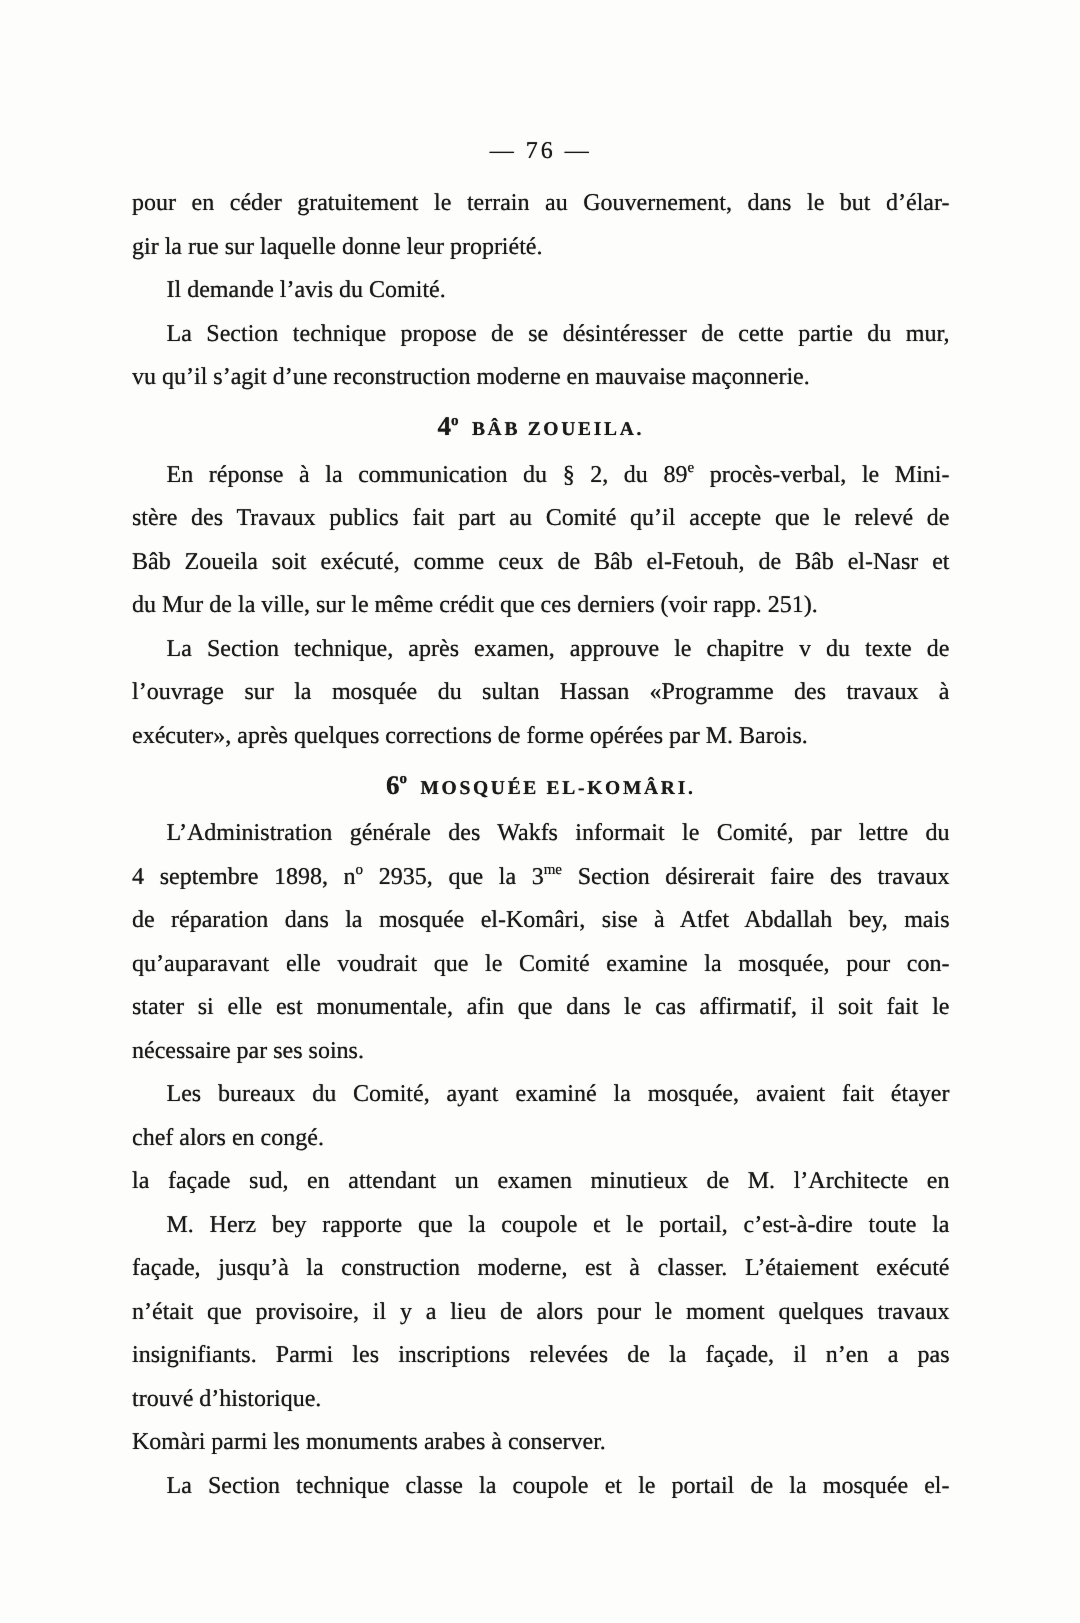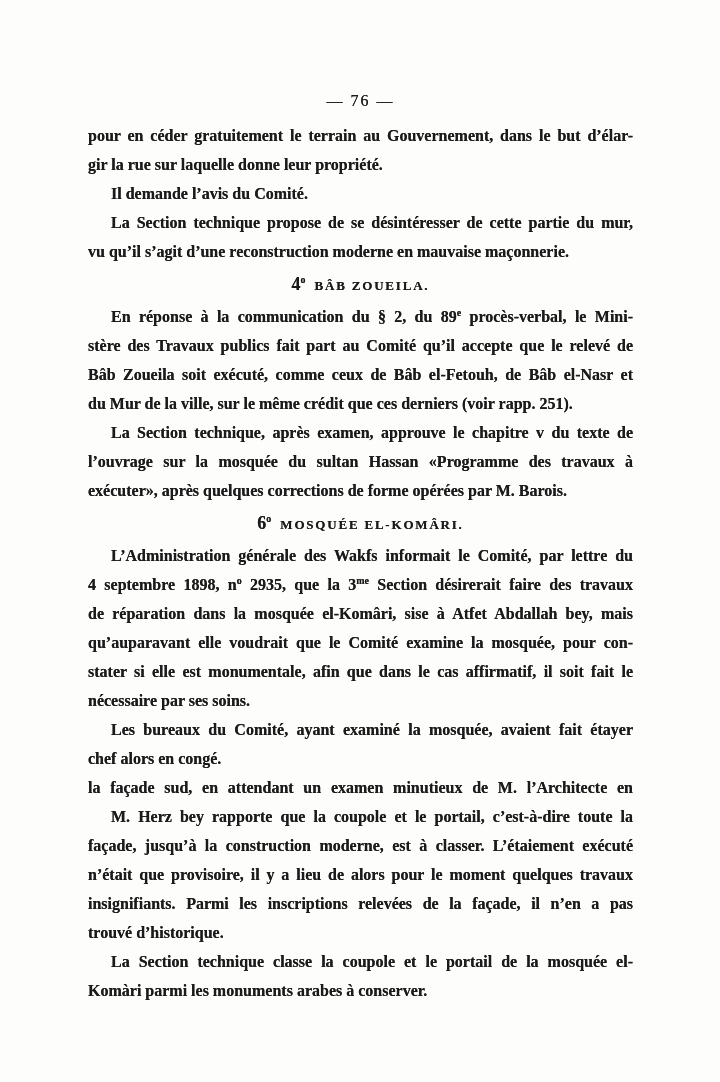--- a/index.html
+++ b/index.html
@@ -29,21 +29,20 @@
     text-align: center;
     margin-bottom: 6px;
     letter-spacing: 2px;
     font-size: 16px;
   }
   .para { margin: 0; }
   .line {
     text-align: justify;
     text-align-last: justify;
     min-height: 29px;
-    font-weight: bold;
   }
   .line.last {
     text-align-last: left;
   }
   .line.indent {
     text-indent: 23px;
   }
   .heading {
     text-align: center;
     line-height: 28px;
@@ -116,18 +115,18 @@
           <div class="line">la façade sud, en attendant un examen minutieux de M. l’Architecte en</div>
         </div>
         <div class="para">
           <div class="line indent">M. Herz bey rapporte que la coupole et le portail, c’est-à-dire toute la</div>
           <div class="line">façade, jusqu’à la construction moderne, est à classer. L’étaiement exécuté</div>
           <div class="line">n’était que provisoire, il y a lieu de alors pour le moment quelques travaux</div>
           <div class="line">insignifiants. Parmi les inscriptions relevées de la façade, il n’en a pas</div>
           <div class="line last">trouvé d’historique.</div>
         </div>
         <div class="para">
+          <div class="line last">Komàri parmi les monuments arabes à conserver.</div>
           <div class="line indent">La Section technique classe la coupole et le portail de la mosquée el-</div>
-          <div class="line last">Komàri parmi les monuments arabes à conserver.</div>
         </div>
       </div>
   </div>
 </div>
 
 </body></html>

